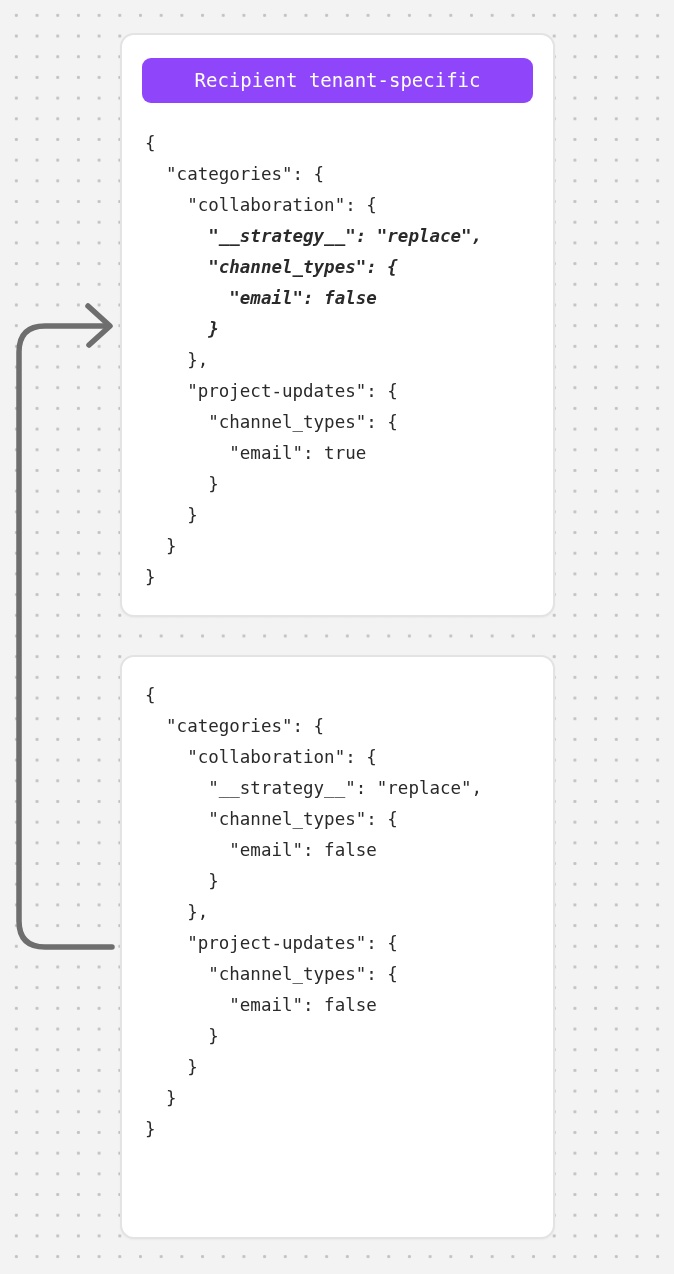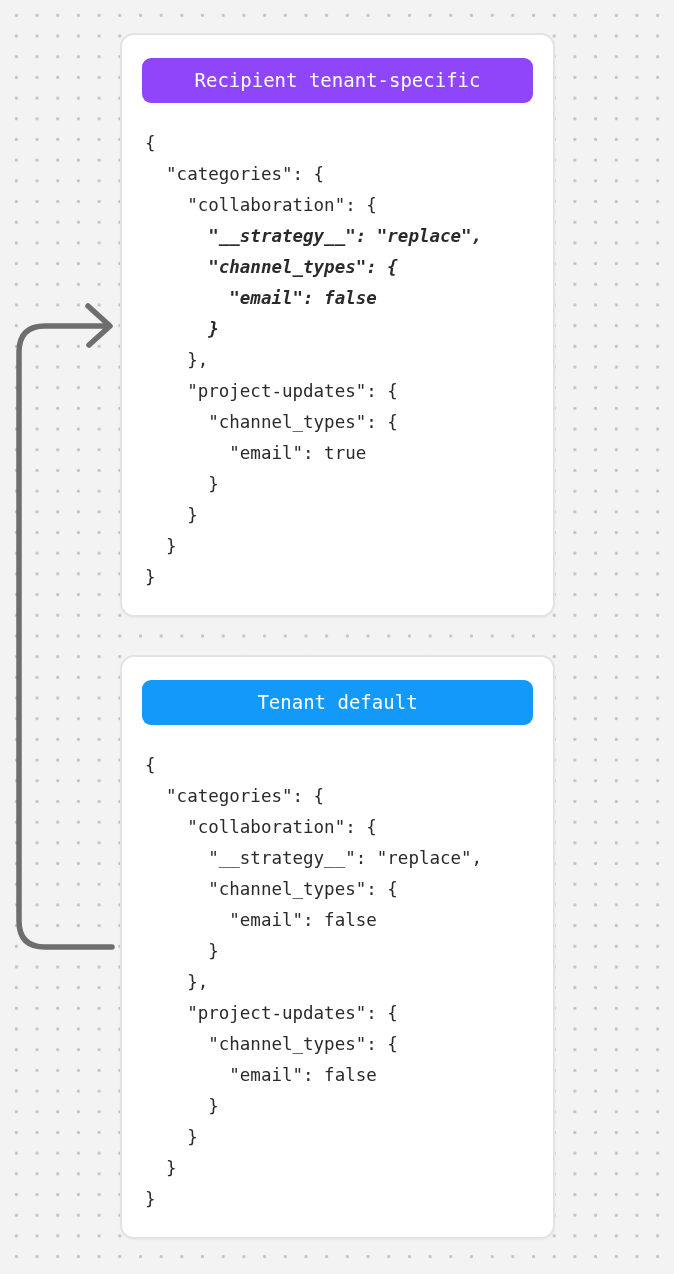--- a/index.html
+++ b/index.html
@@ -99,21 +99,20 @@
         <div class="code-line">      "channel_types": {</div>
         <div class="code-line">        "email": true</div>
         <div class="code-line">      }</div>
         <div class="code-line">    }</div>
         <div class="code-line">  }</div>
         <div class="code-line">}</div>
       </div>
   </div>
 
   <div class="card card-bottom">
-    <div class="badge" style="background: rgb(18, 153, 250);">Tenant default</div>
     <div class="code-block">
         <div class="code-line">{</div>
         <div class="code-line">  "categories": {</div>
         <div class="code-line">    "collaboration": {</div>
         <div class="code-line">      "__strategy__": "replace",</div>
         <div class="code-line">      "channel_types": {</div>
         <div class="code-line">        "email": false</div>
         <div class="code-line">      }</div>
         <div class="code-line">    },</div>
         <div class="code-line">    "project-updates": {</div>

